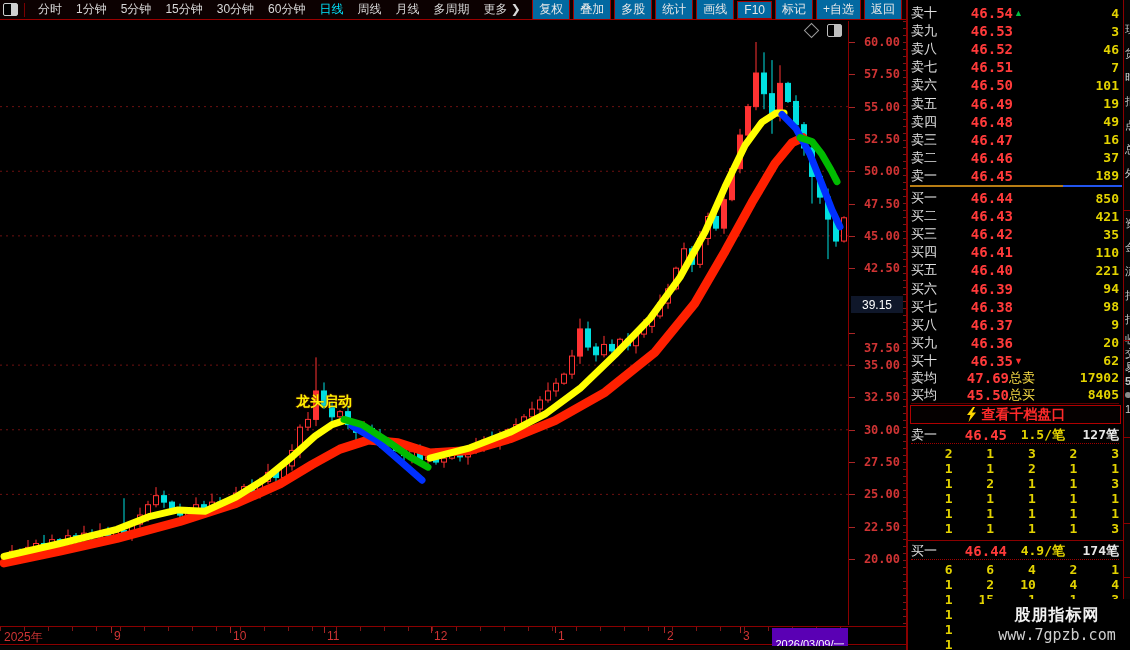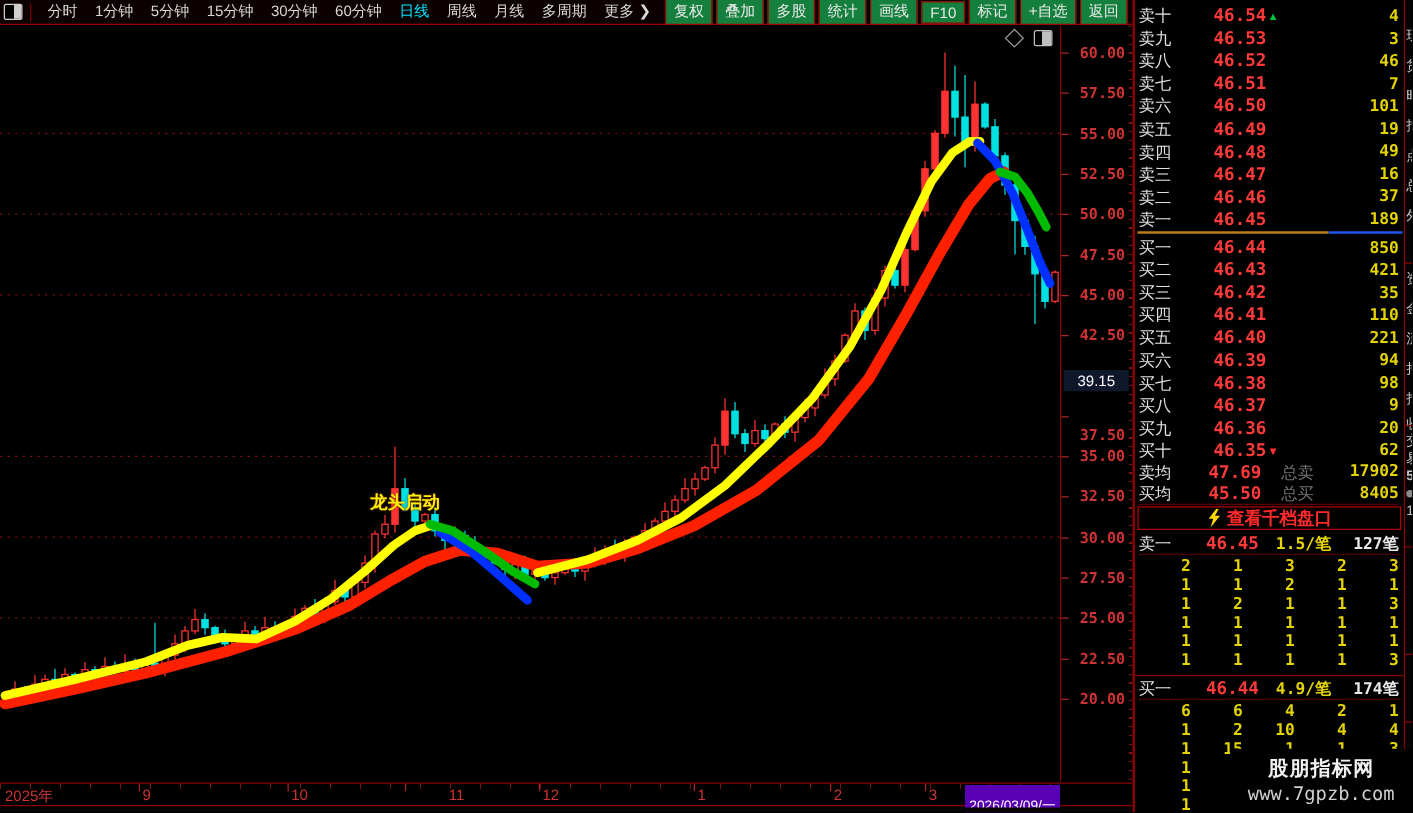--- a/index.html
+++ b/index.html
@@ -10,21 +10,21 @@
   
   #toolbar{position:absolute;left:0;top:0;width:906px;height:20px;background:#0c0101;
            border-bottom:1px solid #9a0000;display:flex;align-items:center;box-sizing:border-box;}
   .tb-icon{width:13px;height:11px;border:1px solid #cfcfcf;border-radius:2px;margin:0 6px 0 3px;
            background:linear-gradient(to right,#000 55%,#cfcfcf 55%);}
   .tb-sep{width:1px;height:14px;background:#7a0000;margin-right:6px;}
   .tb-item{color:#d8d8d8;font-size:12px;padding:0 7px;white-space:nowrap;cursor:default;}
   .tb-item.active{color:#00e5ff;}
   #tb-right{margin-left:auto;display:flex;align-items:center;padding-right:4px;}
   .tb-btn{color:#e8e8e8;font-size:12px;border:1px solid #a00000;padding:1px 6px;margin-left:3px;
-          background:#15803d;white-space:nowrap;}
+          background:#0369a1;white-space:nowrap;}
 
   
   #chart-wrap{position:absolute;left:0;top:21px;width:848px;height:604px;background:#000;}
   #chart-title{position:absolute;left:5px;top:4px;display:flex;align-items:center;z-index:5;}
   #title-text{color:#e8e8e8;font-size:13px;font-weight:bold;}
   .title-circle{width:13px;height:13px;border-radius:50%;background:#9a9a9a;margin:0 6px;position:relative;}
   .title-circle:after{content:"";position:absolute;left:3px;top:4px;border:3px solid transparent;border-top-color:#222;}
   #title-ind{color:#e3d300;font-size:13px;font-weight:bold;}
   #chart-deco{position:absolute;right:6px;top:3px;display:flex;align-items:center;z-index:5;}
   .deco-diamond{width:9px;height:9px;border:1px solid #9a9a9a;transform:rotate(45deg);margin-right:10px;}
@@ -62,21 +62,21 @@
   .bk-label{width:36px;color:#e0e0e0;font-size:13px;white-space:nowrap;}
   .bk-price{width:66px;text-align:right;color:#ff3a3a;font-size:14px;}
   .bk-arrow{width:10px;font-size:9px;text-align:left;padding-left:1px;}
   .bk-vol{flex:1;text-align:right;color:#e3d300;font-size:13px;}
   #vsbar{position:absolute;left:2px;top:185px;width:212px;height:2px;display:flex;}
   #vsbar .vs-l{background:#b87d14;height:2px;}
   #vsbar .vs-r{background:#2255ee;height:2px;flex:1;}
   .avg-row{position:absolute;left:3px;width:208px;display:flex;align-items:center;height:17px;}
   .avg-lab{width:34px;color:#e0e0e0;font-size:13px;}
   .avg-val{width:64px;text-align:right;color:#ff3a3a;font-size:14px;}
-  .avg-lab2{width:40px;padding-left:16px;color:#737373;font-size:13px;}
+  .avg-lab2{width:40px;padding-left:0;color:#fde047;font-size:13px;}
   .avg-val2{flex:1;text-align:right;color:#e3d300;font-size:13px;}
   #thousand-btn{position:absolute;left:2px;top:405px;width:211px;height:19px;border:1px solid #b00000;
         display:flex;align-items:center;justify-content:center;box-sizing:border-box;background:#050000;}
   #thousand-btn span{color:#ff2a2a;font-size:14px;font-weight:bold;margin-left:5px;}
   .sum-row{position:absolute;left:3px;width:208px;height:16px;display:flex;align-items:center;
         border-bottom:1px dotted #a00000;}
   .sum-lab{width:36px;color:#e0e0e0;font-size:13px;}
   .sum-price{width:60px;text-align:right;color:#ff3a3a;font-size:14px;}
   .sum-per{width:58px;text-align:right;color:#e3d300;font-size:13px;}
   .sum-cnt{flex:1;text-align:right;color:#e8e8e8;font-size:13px;}
@@ -407,21 +407,21 @@
 
   <div id="xaxis">
     <div id="xaxis-minor"></div>
     <div id="date-box">2026/03/09/一</div>
   <div class="xlabel" style="left: 4px;">2025年</div>
       <div class="xtick" style="left: 111px;"></div>
       <div class="xlabel" style="left: 114px;">9</div>
       <div class="xtick" style="left: 230px;"></div>
       <div class="xlabel" style="left: 233px;">10</div>
       <div class="xtick" style="left: 324px;"></div>
-      <div class="xlabel" style="left: 327px; margin-left: 32px;">11</div>
+      <div class="xlabel" style="left: 327px;">11</div>
       <div class="xtick" style="left: 431px;"></div>
       <div class="xlabel" style="left: 434px;">12</div>
       <div class="xtick" style="left: 555px;"></div>
       <div class="xlabel" style="left: 558px;">1</div>
       <div class="xtick" style="left: 664px;"></div>
       <div class="xlabel" style="left: 667px;">2</div>
       <div class="xtick" style="left: 740px;"></div>
       <div class="xlabel" style="left: 743px;">3</div>
     </div>
   <div id="bottom-sliver"></div>

